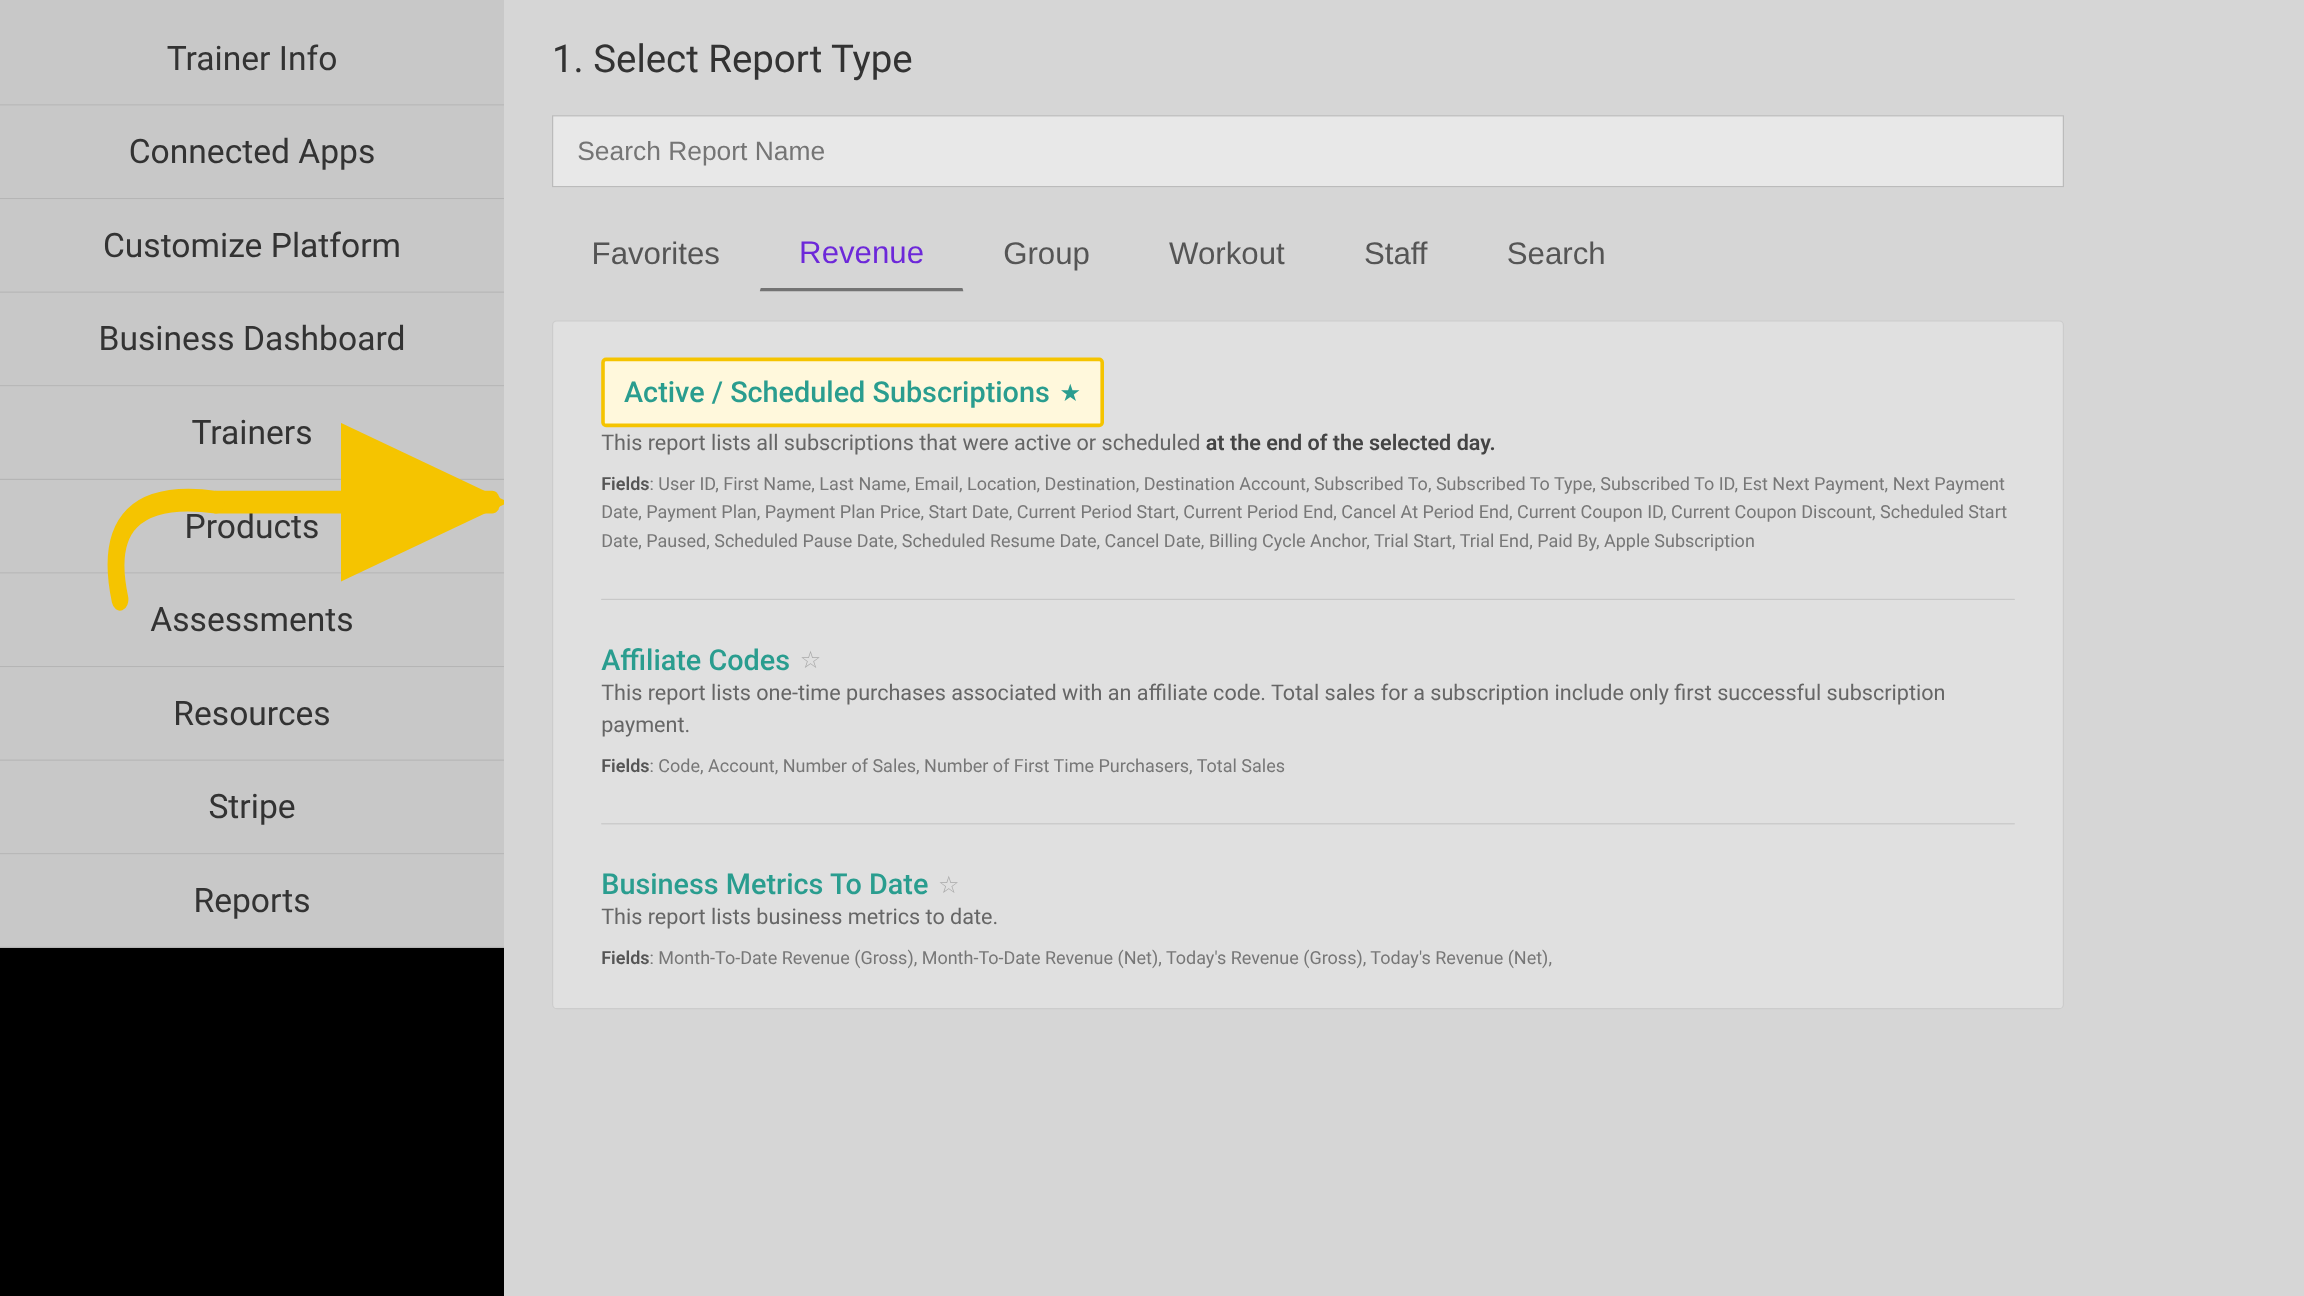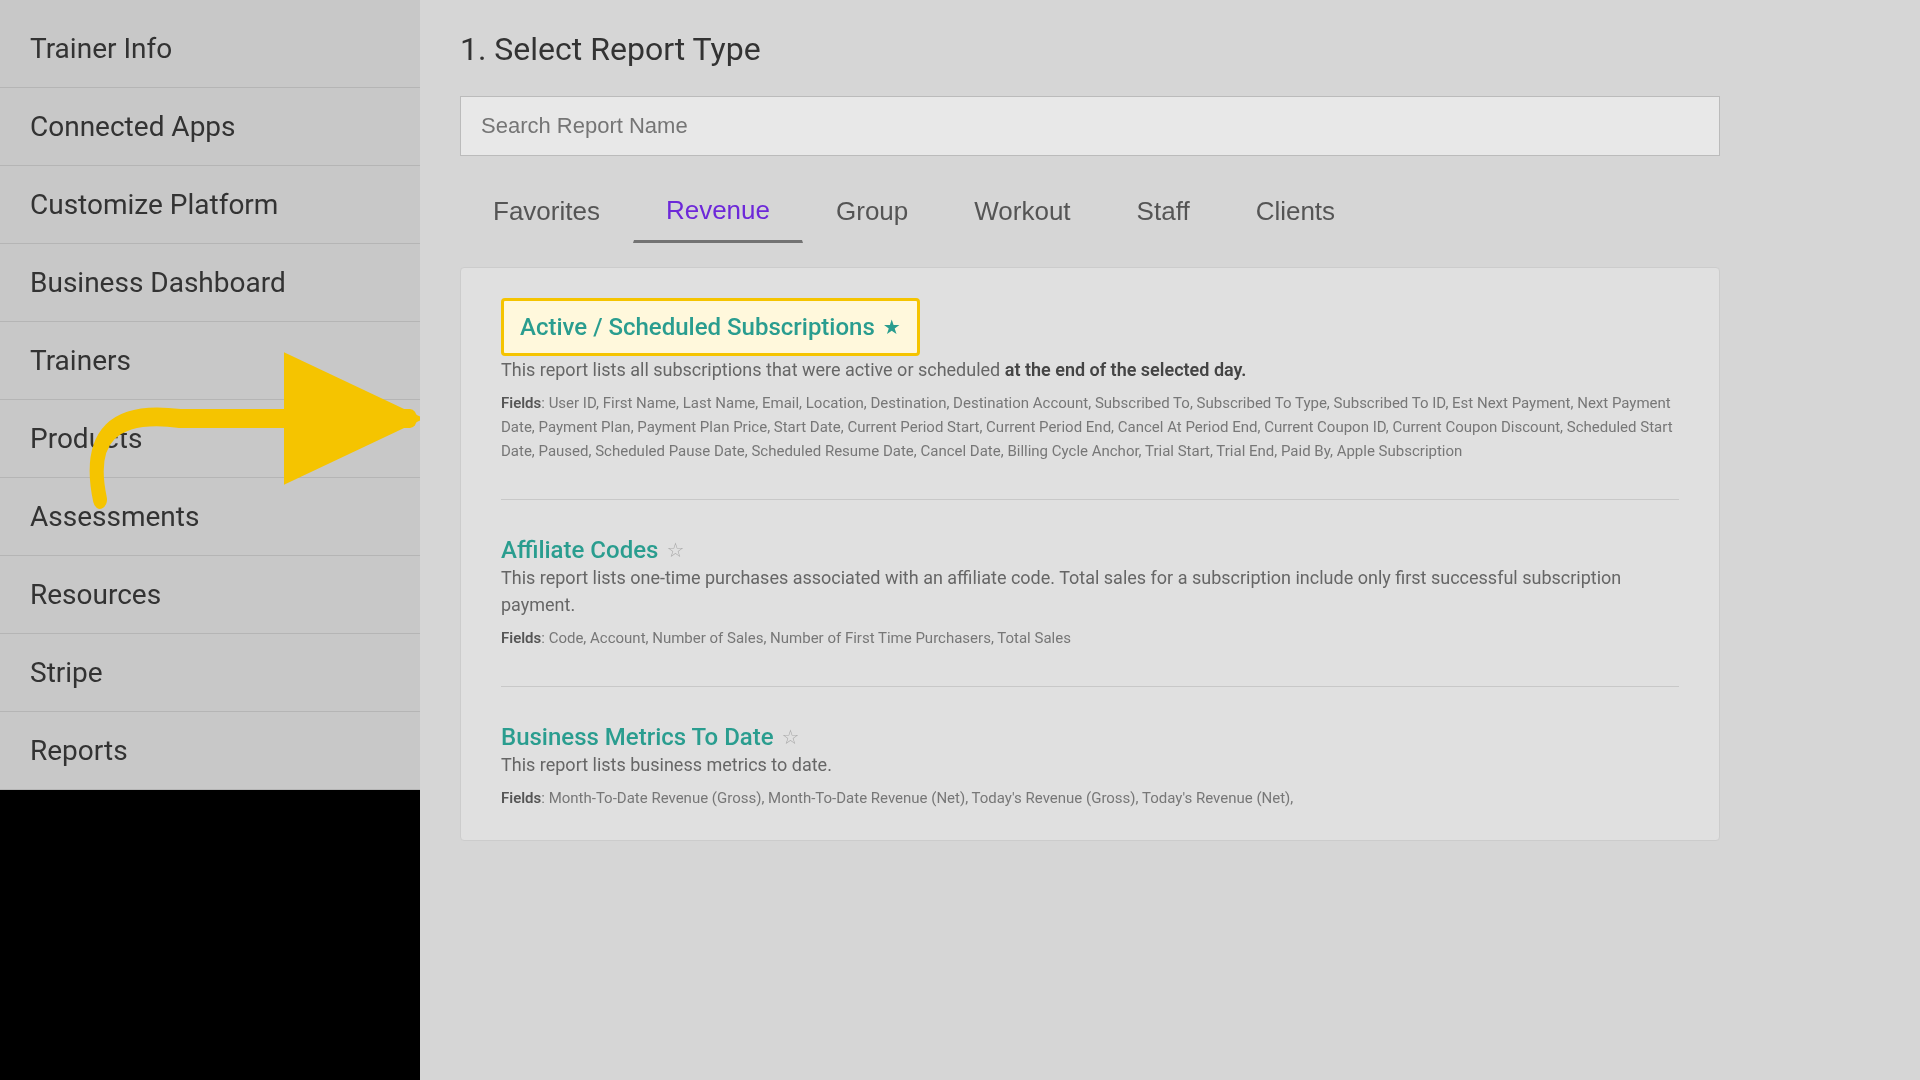--- a/index.html
+++ b/index.html
@@ -25,20 +25,21 @@
       flex-direction: column;
       padding-top: 10px;
     }
     .sidebar-item {
       padding: 22px 30px;
       font-size: 28px;
       color: #333;
       border-bottom: 1px solid #b5b5b5;
       cursor: pointer;
       background: #c8c8c8;
+      text-align: center;
     }
     
     .main {
       flex: 1;
       background: #d6d6d6;
       padding: 30px 40px;
       overflow-y: auto;
     }
     .page-title {
       font-size: 32px;
@@ -191,21 +192,21 @@
 
     <input class="search-bar" type="text" placeholder="Search Report Name" style="">
 
     <div class="tabs">
 
     <button class="tab">Favorites</button>
         <button class="tab active">Revenue</button>
         <button class="tab">Group</button>
         <button class="tab">Workout</button>
         <button class="tab">Staff</button>
-        <button class="tab">Clients</button>
+        <button class="tab">Search</button>
       </div>
 
     <div class="reports-container">
 
     <div class="report-item"><div class="report-title highlighted">
             <span>Active / Scheduled Subscriptions</span>
             <span class="star-filled">★</span>
           </div><p class="report-desc">This report lists all subscriptions that were active or scheduled <strong>at the end of the selected day.</strong></p><p class="report-fields"><strong>Fields</strong>: User ID, First Name, Last Name, Email, Location, Destination, Destination Account, Subscribed To, Subscribed To Type, Subscribed To ID, Est Next Payment, Next Payment Date, Payment Plan, Payment Plan Price, Start Date, Current Period Start, Current Period End, Cancel At Period End, Current Coupon ID, Current Coupon Discount, Scheduled Start Date, Paused, Scheduled Pause Date, Scheduled Resume Date, Cancel Date, Billing Cycle Anchor, Trial Start, Trial End, Paid By, Apple Subscription</p></div>
         <div class="report-item">
           <div class="report-title">

